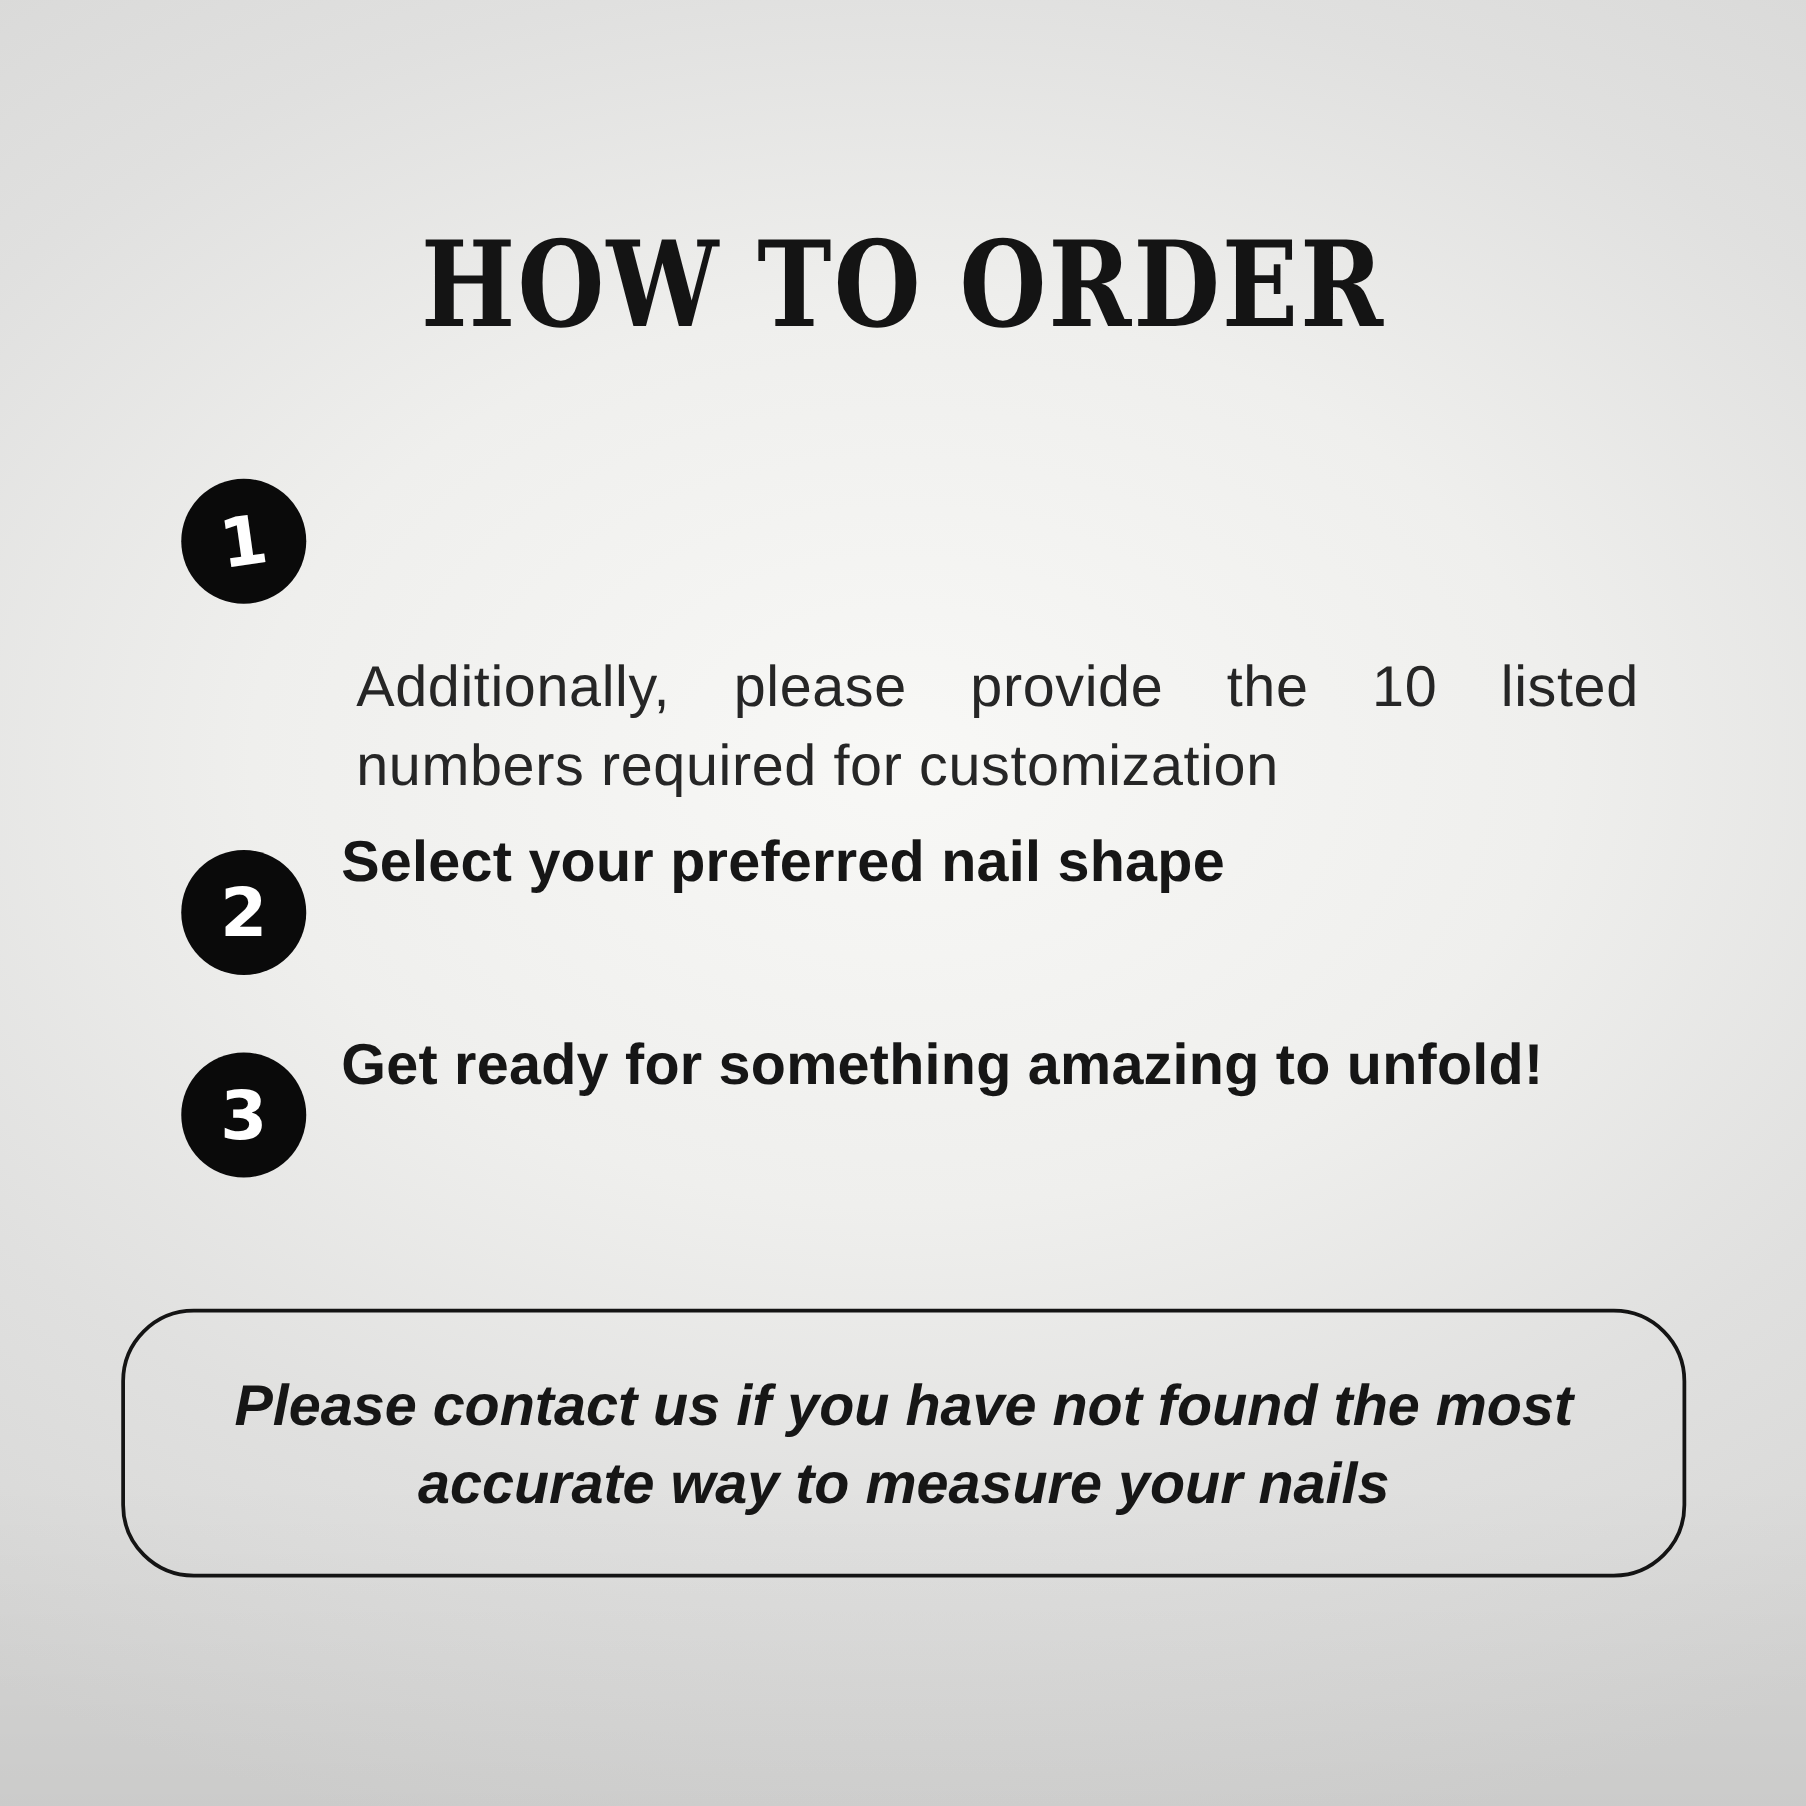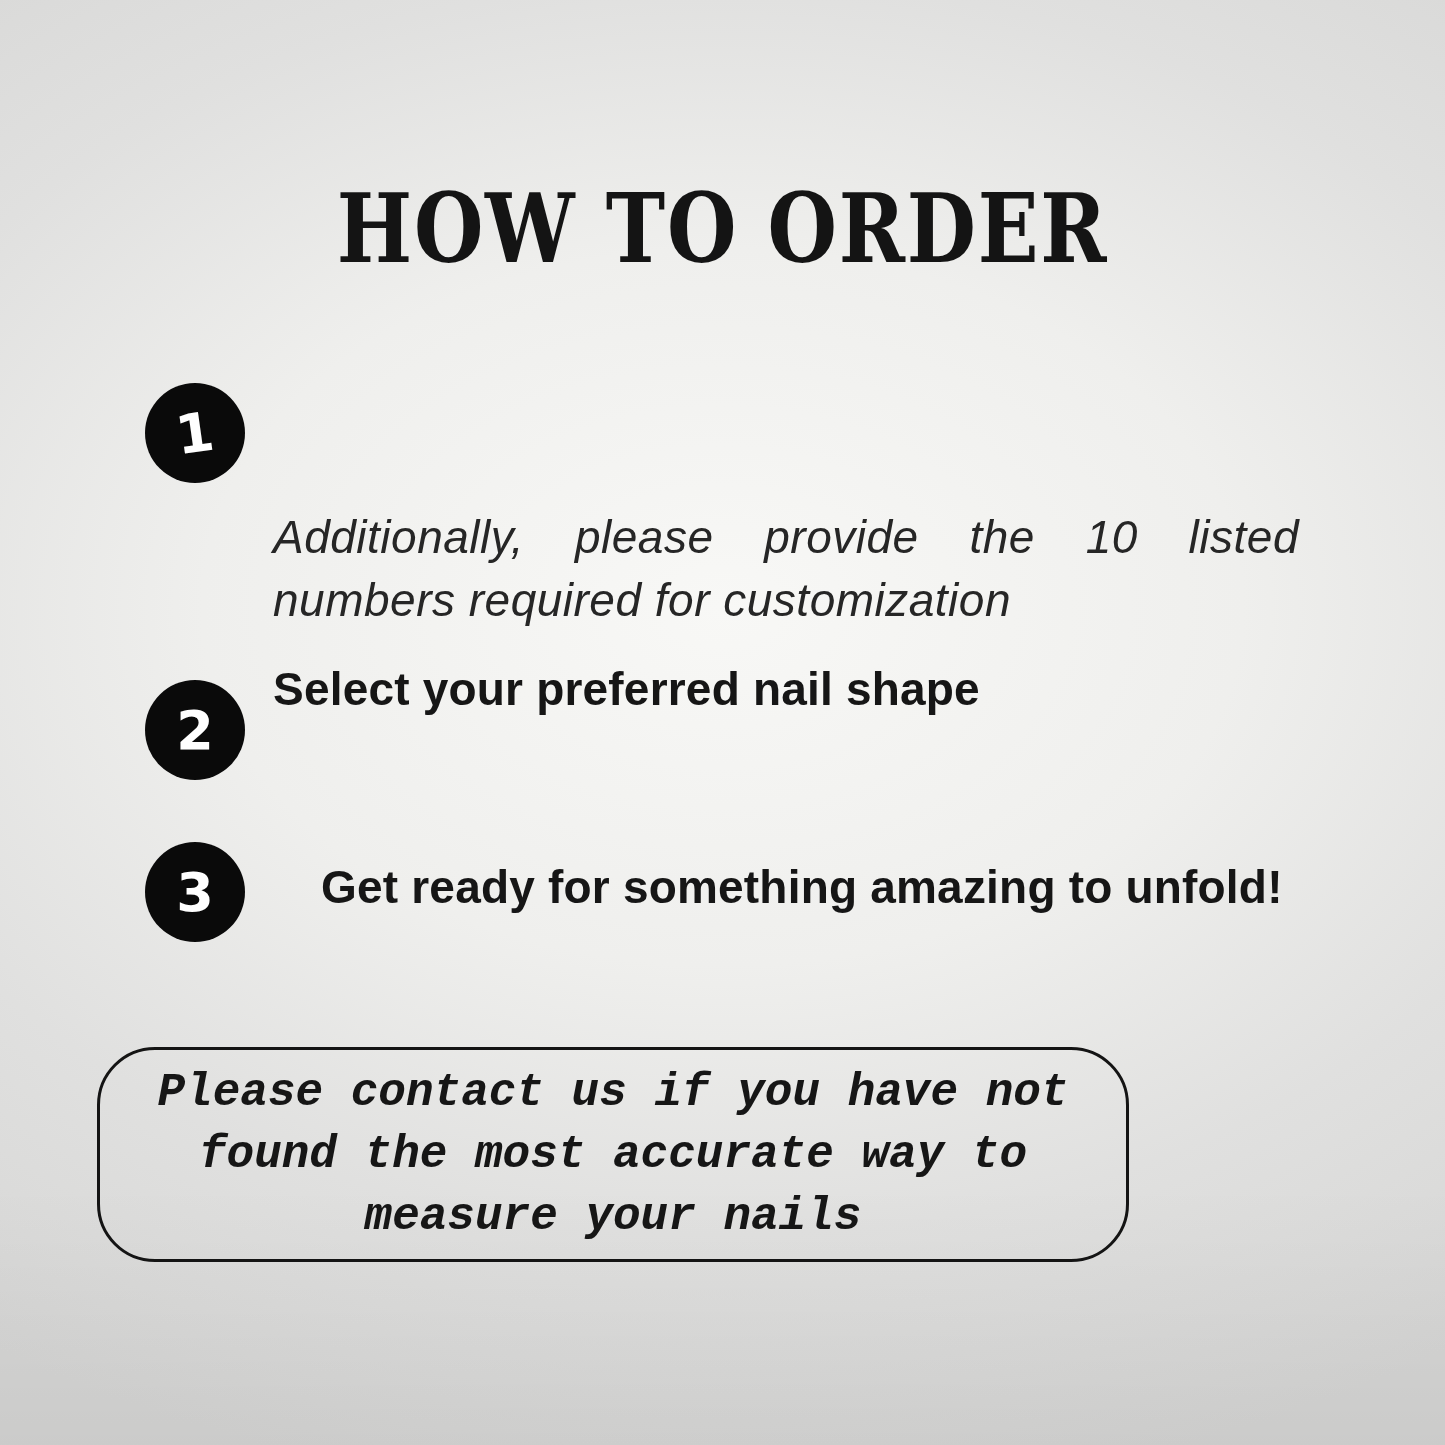--- a/index.html
+++ b/index.html
@@ -67,42 +67,41 @@
   .step-text-1 {
     top: 372px;
     text-align: justify;
     text-align-last: left;
   }
   .step-note {
     position: absolute;
     left: 273px;
     top: 506px;
     width: 1026px;
-    margin: 0;
+    margin: 12px;
     font-size: 46px;
     font-weight: 300;
-    font-style: italic;
     line-height: 63px;
     color: #262626;
     text-align: justify;
     text-align-last: left;
     letter-spacing: 0.5px;
   }
   .step-text-2 { top: 658px; }
-  .step-text-3 { top: 856px; margin-left: 48px; }
+  .step-text-3 { top: 820px; }
 
   
   .footer-box {
     position: absolute;
     left: 97px; top: 1047px;
-    width: 1032px; height: 215px;
+    width: 1252px; height: 215px;
     box-sizing: border-box;
     border: 3px solid #141414;
     border-radius: 58px;
-    display: flex; align-items: center; justify-content: center; font-family: Liberation Mono, monospace;
+    display: flex; align-items: center; justify-content: center;
   }
   .footer-note {
     margin: 0;
     width: 1150px;
     font-size: 46px;
     font-weight: 700;
     font-style: italic;
     line-height: 62px;
     text-align: center;
     color: #161616;

